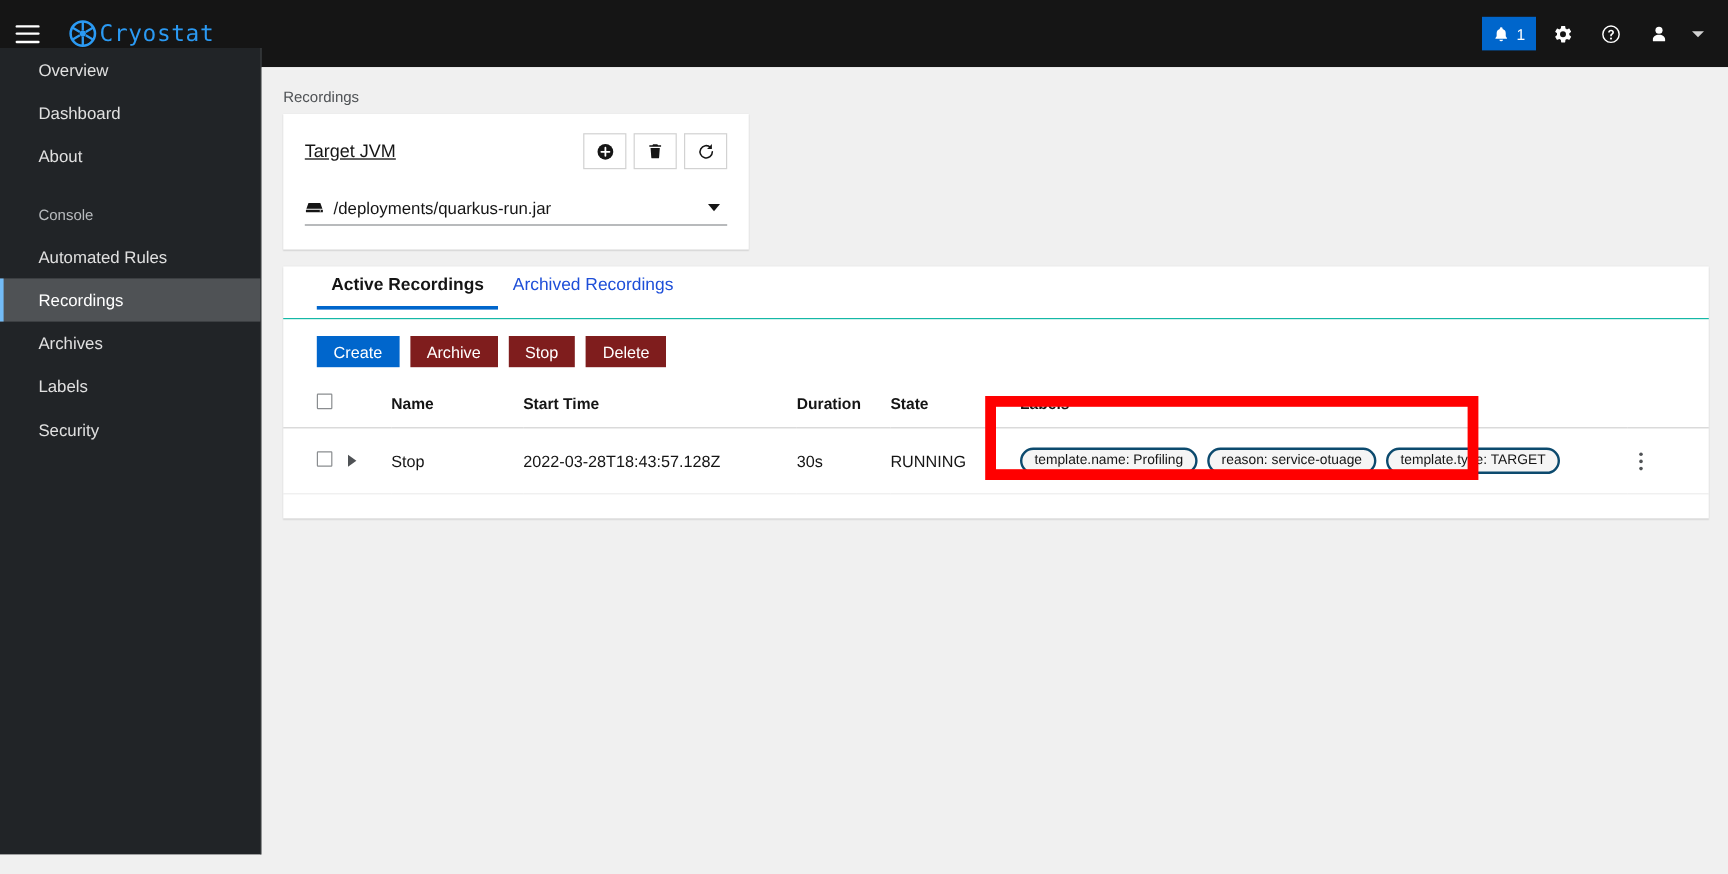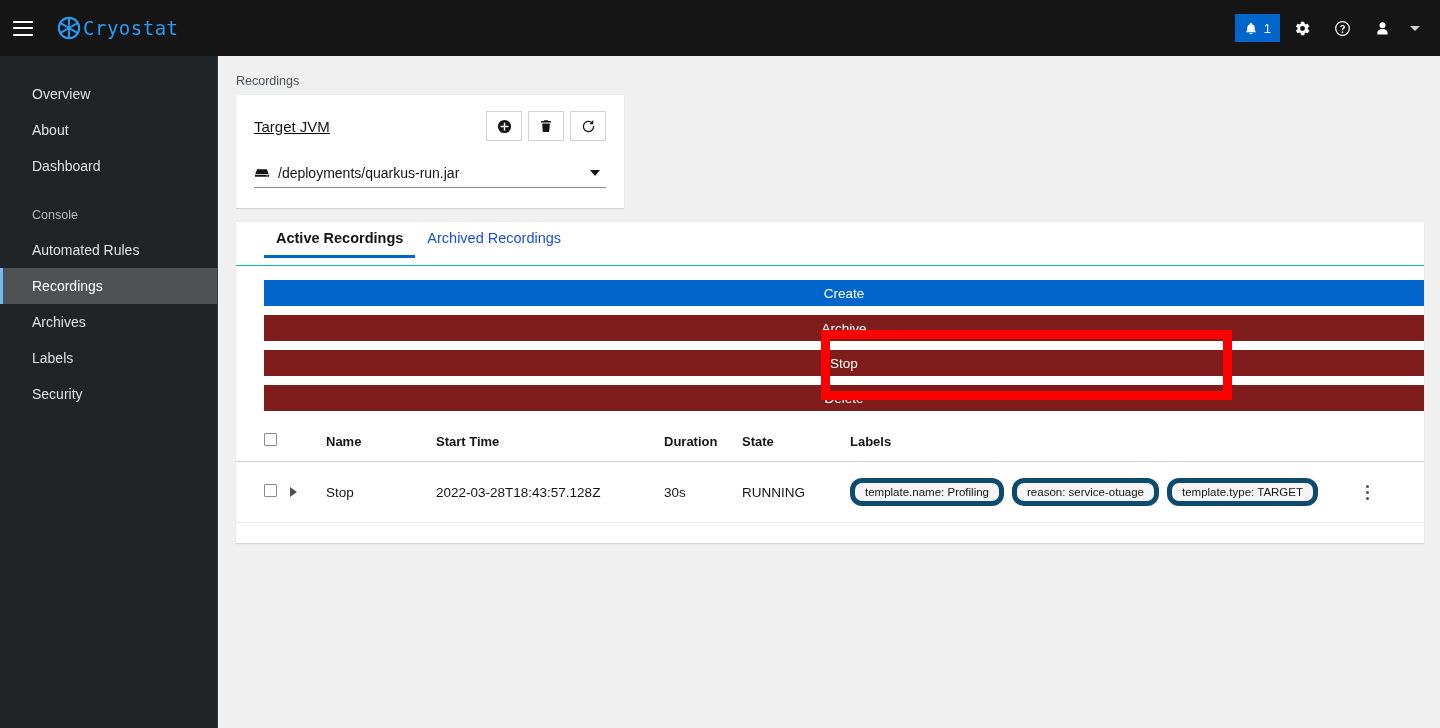--- a/index.html
+++ b/index.html
@@ -65,25 +65,25 @@
   }
   .caret-down {
     width: 0; height: 0;
     border-left: 5px solid transparent;
     border-right: 5px solid transparent;
     border-top: 5px solid #d2d2d2;
   }
 
   
   .sidebar {
-    position: absolute; top: 56px; left: 0;
+    position: absolute; top: 40px; left: 0;
     width: 218px; height: 672px;
     background: #212427;
     border-right: 1px solid #3c3f42;
-    padding-top: 20px;
+    padding-top: 0;
   }
   .nav-item {
     height: 36px; display: flex; align-items: center;
     padding-left: 32px;
     color: #e0e0e0; font-size: 14px;
     cursor: pointer; position: relative;
   }
   .nav-item.active {
     background: #4f5255;
     box-shadow: inset 3px 0 0 0 #73bcf7;
@@ -156,21 +156,21 @@
     padding: 0 12px 11px 12px; cursor: pointer;
     position: relative;
   }
   .tab.active { color: #151515; font-weight: bold; }
   .tab.active::after {
     content: ""; position: absolute;
     left: 0; right: 0; bottom: -1px;
     height: 3px; background: #06c;
   }
 
-  .toolbar { display: flex; gap: 9px; padding: 14px 0 0 28px; flex-direction: column; }
+  .toolbar { display: flex; gap: 9px; padding: 14px 0 0 28px; }
   .btn {
     height: 26px; padding: 0 14px;
     font-size: 13.5px; border: none; cursor: pointer;
     display: flex; align-items: center; justify-content: center;
   }
   .btn-primary { background: #0066cc; color: #ffffff; }
   .btn-disabled { background: #7f1d1d; color: #ffffff; cursor: not-allowed; }
 
   table.rec-table {
     width: 100%; border-collapse: collapse;
@@ -212,21 +212,21 @@
     display: flex; flex-direction: column; align-items: center;
     justify-content: center; gap: 3px;
   }
   .kebab i {
     width: 3px; height: 3px; border-radius: 50%; background: #4f5255;
     display: block;
   }
 
   .chips { display: flex; gap: 8px; align-items: center; flex-wrap: wrap; }
   .chip {
-    border: 5px solid #0c4a6e; background: #f5f5f5;
+    border: 2px solid #0c4a6e; background: #f5f5f5;
     border-radius: 12px; padding: 3px 10px;
     font-size: 11.5px; color: #151515; white-space: nowrap;
   }
 
   
   .highlight-box {
     position: absolute;
     left: 821px; top: 330px;
     width: 411px; height: 70px;
     border: 9px solid #ff0000;
@@ -289,24 +289,24 @@
         <div class="caret-down"></div>
       </div>
     </div>
   </div>
 
   <div class="sidebar">
     <div class="nav-item">
       <span>Overview</span>
     </div>
     <div class="nav-item">
+      <span>Dashboard</span>
+    </div>
+    <div class="nav-item">
       <span>About</span>
-    </div>
-    <div class="nav-item">
-      <span>Dashboard</span>
     </div>
 
     <div class="nav-group-title">Console</div>
 
     <div class="nav-item">
       <span>Automated Rules</span>
     </div>
     <div class="nav-item active">
       <span>Recordings</span>
     </div>

